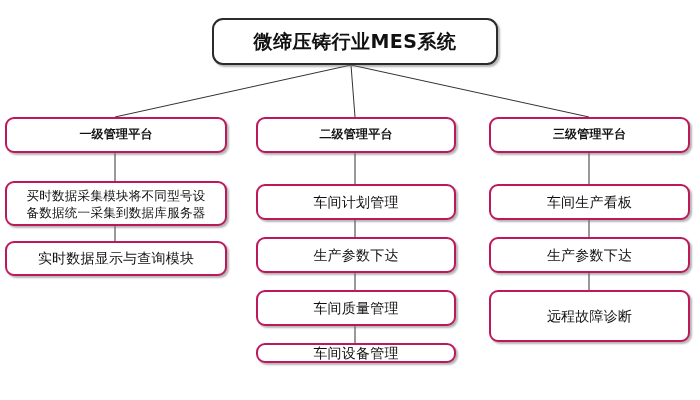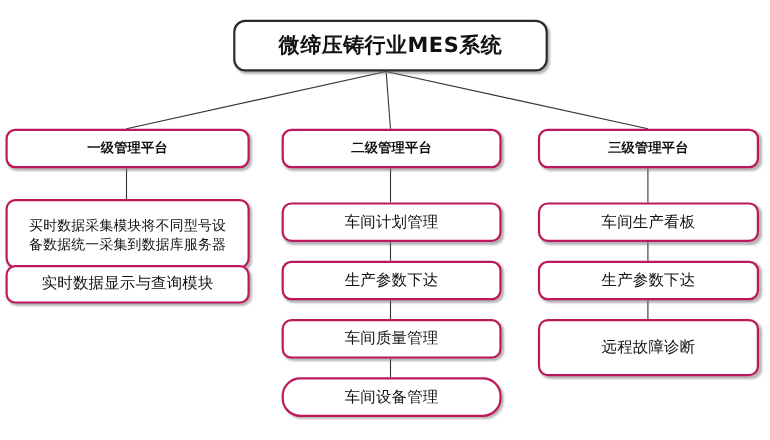--- a/index.html
+++ b/index.html
@@ -106,41 +106,41 @@
     <line x1="589" y1="273" x2="589" y2="290" stroke="#333333" stroke-width="1"></line>
   </svg>
 
   <div class="node root">
     <span class="node-label">微缔压铸行业MES系统</span>
   </div>
 
   <div class="node platform col1" style="top:117px;">
     <span class="node-label">一级管理平台</span>
   </div>
-  <div class="node leaf multiline col1" style="top:181px; height:63px;text-align:center;">
+  <div class="node leaf multiline col1" style="top:181px; height:45px;text-align:center;">
     <span class="node-label">买时数据采集模块将不同型号设
 备数据统一采集到数据库服务器</span>
   </div>
   <div class="node leaf col1" style="top:241px; height:35px;">
     <span class="node-label">实时数据显示与查询模块</span>
   </div>
 
   <div class="node platform col2" style="top:117px;">
     <span class="node-label">二级管理平台</span>
   </div>
   <div class="node leaf col2" style="top:184px; height:36px;">
     <span class="node-label">车间计划管理</span>
   </div>
   <div class="node leaf col2" style="top:237px; height:36px;">
     <span class="node-label">生产参数下达</span>
   </div>
   <div class="node leaf col2" style="top:290px; height:36px;">
     <span class="node-label">车间质量管理</span>
   </div>
-  <div class="node leaf col2" style="top:343px; height:36px;border-radius:17px;">
+  <div class="node leaf col2" style="top:343px; height:20px;">
     <span class="node-label">车间设备管理</span>
   </div>
 
   <div class="node platform col3" style="top:117px;">
     <span class="node-label">三级管理平台</span>
   </div>
   <div class="node leaf col3" style="top:184px; height:36px;">
     <span class="node-label">车间生产看板</span>
   </div>
   <div class="node leaf col3" style="top:237px; height:36px;">

